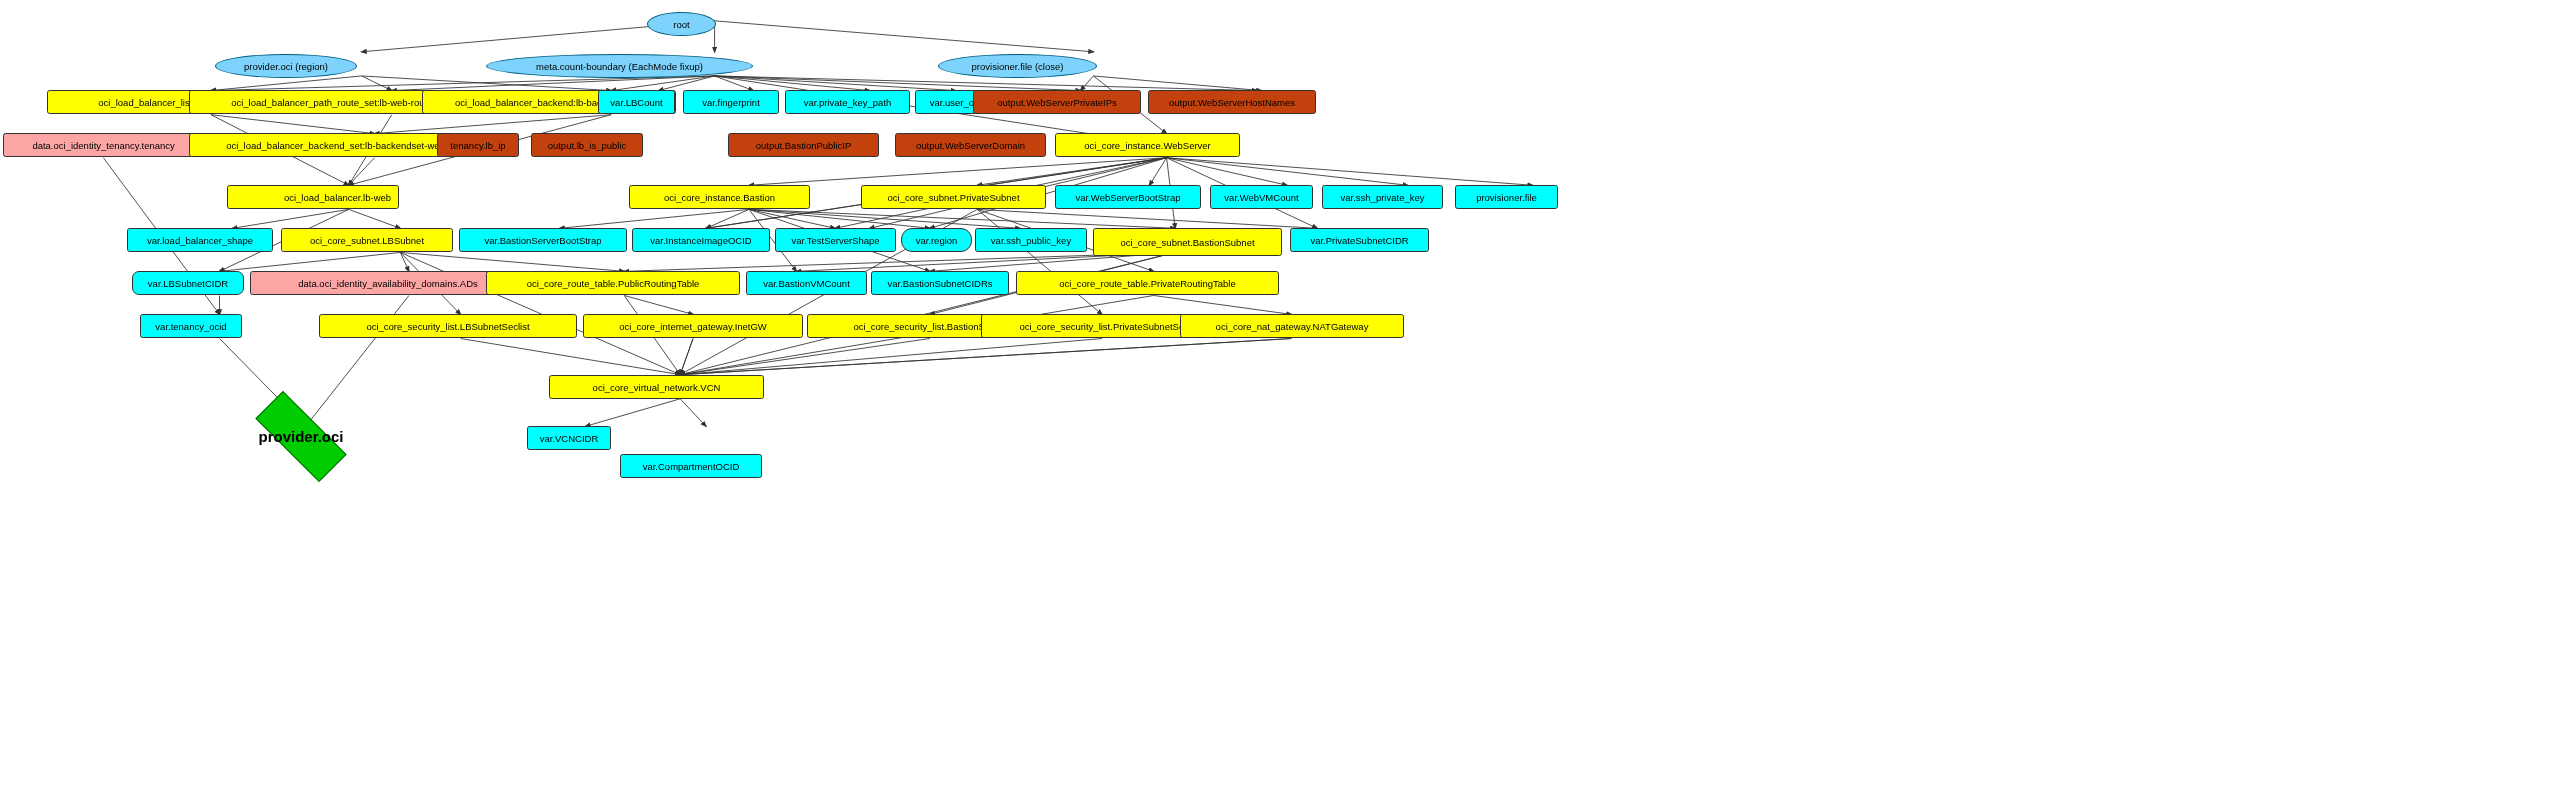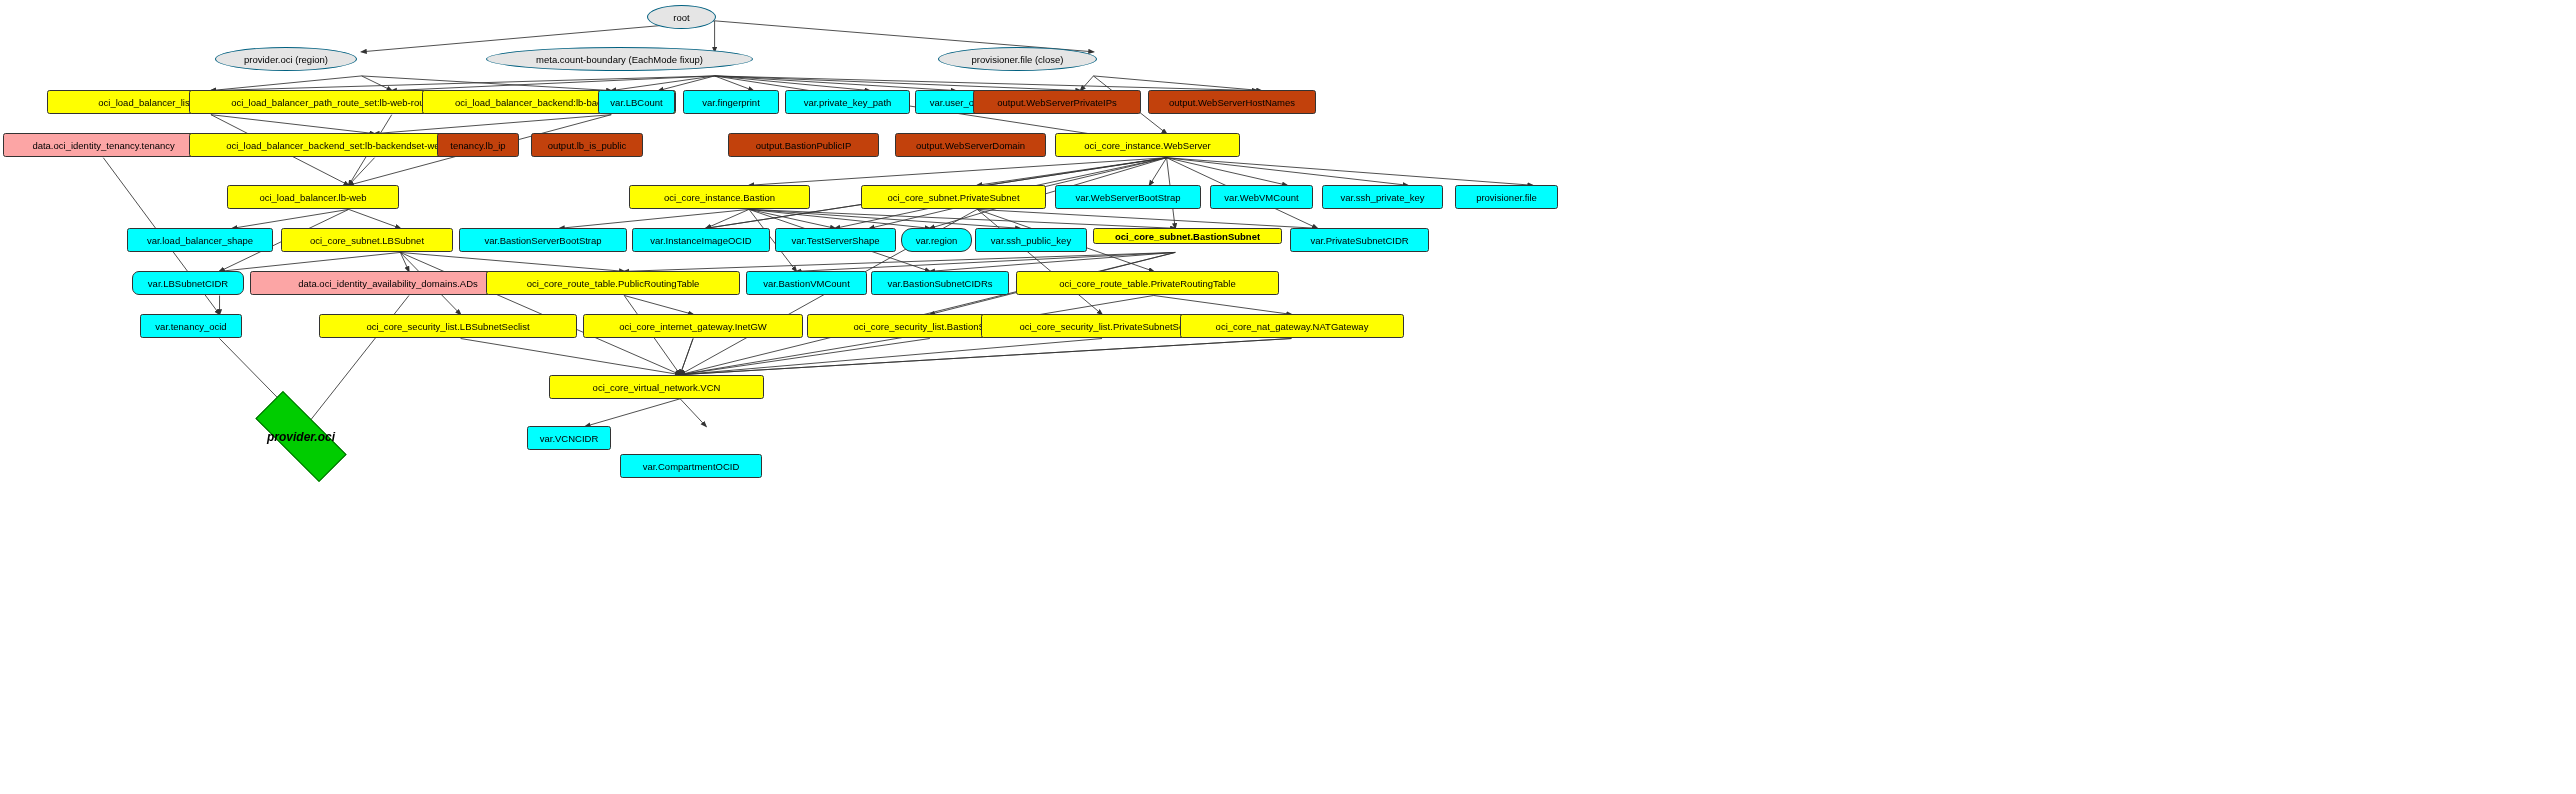--- a/index.html
+++ b/index.html
@@ -31,21 +31,21 @@
     }
     .node-rect {
       border: 0.9px solid #333;
       padding: 3.4px 6.9px;
       border-radius: 2.6px;
     }
     .yellow { background: #ffff00; border: 0.9px solid #333; }
     .cyan { background: #00ffff; border: 0.9px solid #333; }
     .pink { background: #fca5a5; border: 0.9px solid #333; }
     .white-rect { background: #c2410c; border: 0.9px solid #333; }
-    .teal-ellipse { background: #e5e5e5; border: 1.7px solid #006080; border-radius: 50%; }
+    .teal-ellipse { background: #7dd3fc; border: 1.7px solid #006080; border-radius: 50%; margin-top: 7px; }
   </style>
 </head>
 <body>
 
 <svg id="arrows" xmlns="http://www.w3.org/2000/svg" viewBox="0 0 2992 923" width="2576" height="795">
   <defs>
     <marker id="arrow" markerWidth="8" markerHeight="8" refX="6" refY="3" orient="auto">
       <path d="M0,0 L0,6 L8,3 z" fill="#333"></path>
     </marker>
   </defs>
@@ -229,21 +229,21 @@
 </div>
 
 <div class="node white-rect node-rect" style="left:895px;top:133px;width:151px;height:24px;">
   <span>output.WebServerDomain</span>
 </div>
 
 <div class="node yellow node-rect" style="left:1055px;top:133px;width:185px;height:24px;">
   <span>oci_core_instance.WebServer</span>
 </div>
 
-<div class="node yellow node-rect" style="left:227px;top:185px;width:172px;height:24px;">
+<div class="node yellow node-rect" style="left:227px;top:185px;width:172px;height:24px;justify-content:flex-end;">
   <span>oci_load_balancer.lb-web</span>
 </div>
 
 <div class="node yellow node-rect" style="left:629px;top:185px;width:181px;height:24px;">
   <span>oci_core_instance.Bastion</span>
 </div>
 
 <div class="node yellow node-rect" style="left:861px;top:185px;width:185px;height:24px;">
   <span>oci_core_subnet.PrivateSubnet</span>
 </div>
@@ -285,21 +285,21 @@
 </div>
 
 <div class="node cyan node-rect" style="left:901px;top:228px;width:71px;height:24px;border-radius:11px;">
   <span>var.region</span>
 </div>
 
 <div class="node cyan node-rect" style="left:975px;top:228px;width:112px;height:24px;">
   <span>var.ssh_public_key</span>
 </div>
 
-<div class="node yellow node-rect" style="left:1093px;top:228px;width:189px;height:16px;font-weight:bold;">
+<div class="node yellow node-rect" style="left:1093px;top:228px;width:189px;height:28px;">
   <span>oci_core_subnet.BastionSubnet</span>
 </div>
 
 <div class="node cyan node-rect" style="left:1290px;top:228px;width:139px;height:24px;">
   <span>var.PrivateSubnetCIDR</span>
 </div>
 
 <div class="node cyan node-rect" style="left:132px;top:271px;width:112px;height:24px;border-radius:7px;">
   <span>var.LBSubnetCIDR</span>
 </div>
@@ -355,15 +355,15 @@
 <div class="node cyan node-rect" style="left:527px;top:426px;width:84px;height:24px;">
   <span>var.VCNCIDR</span>
 </div>
 
 <div class="node cyan node-rect" style="left:620px;top:426px;width:142px;height:24px;margin-top:28px;">
   <span>var.CompartmentOCID</span>
 </div>
 
 <div style="position:absolute;left:245px;top:413px;width:112px;height:47px;display:flex;align-items:center;justify-content:center;">
   <div style="width:90px;height:39px;background:#00cc00;border:1.7px solid #006600;transform:rotate(45deg);position:absolute;"></div>
-  <span style="position:relative;z-index:1;font-size:12px;font-weight:bold;font-style:italic;">provider.oci</span>
+  <span style="position:relative;z-index:1;font-size:15px;font-weight:bold;">provider.oci</span>
 </div>
 
 
 </body></html>

